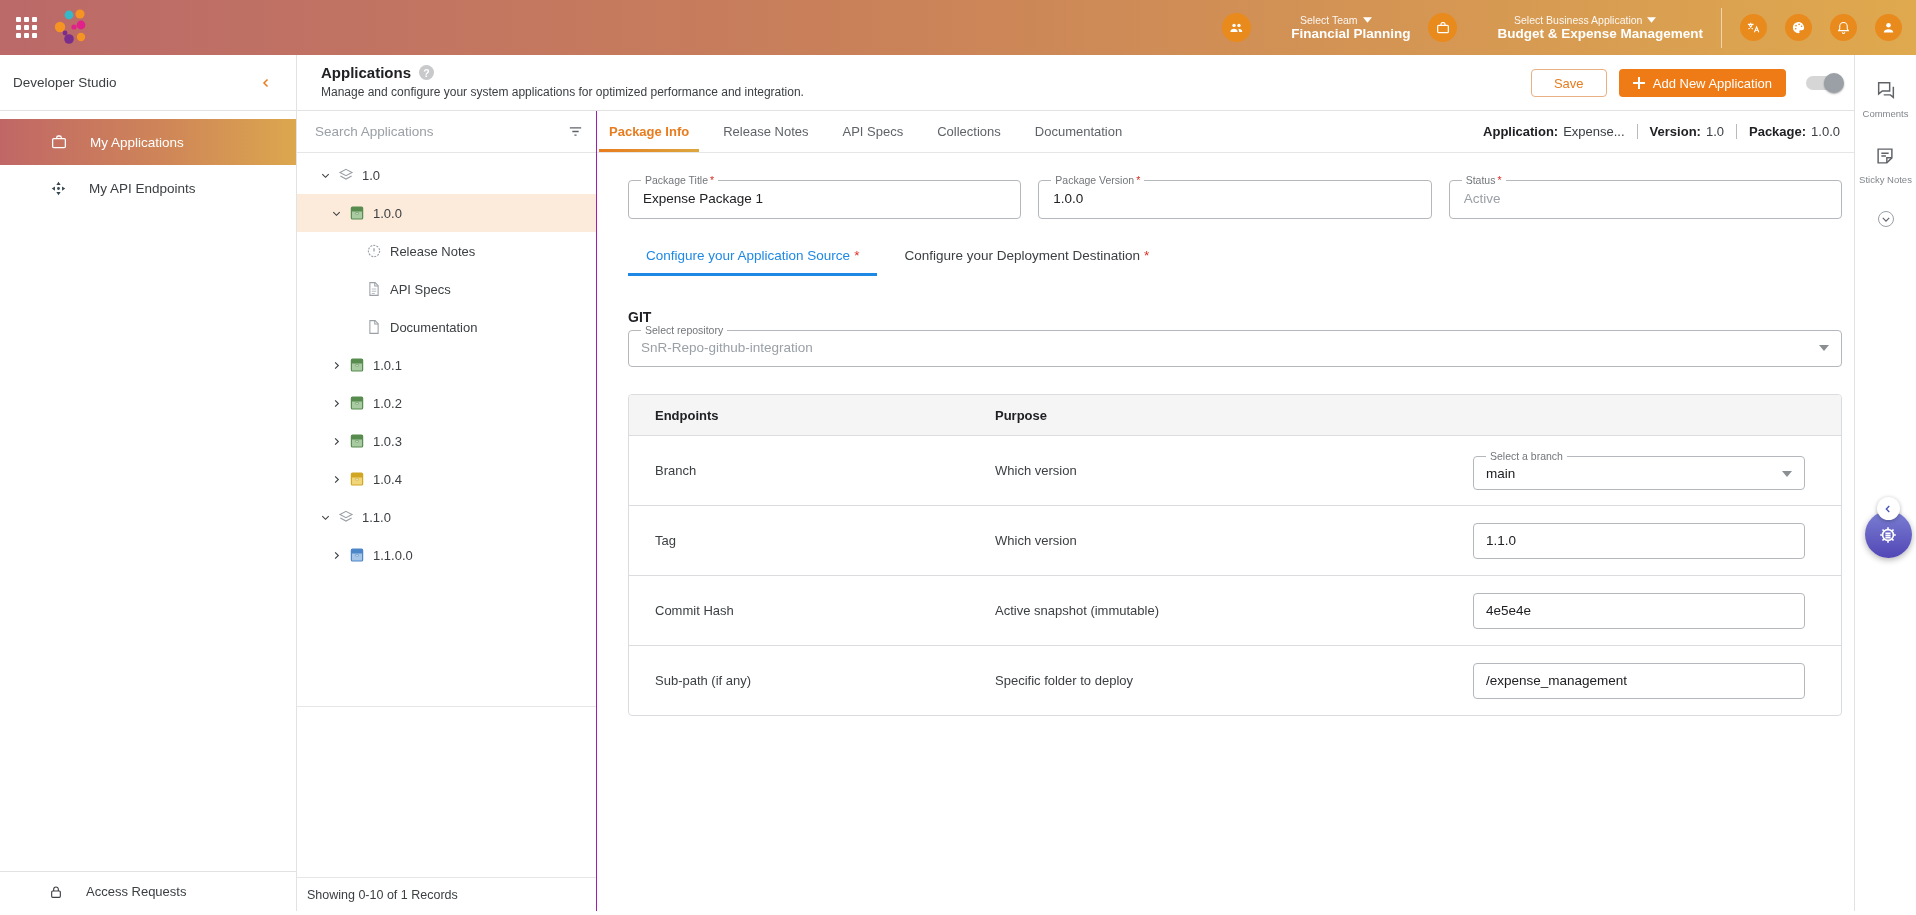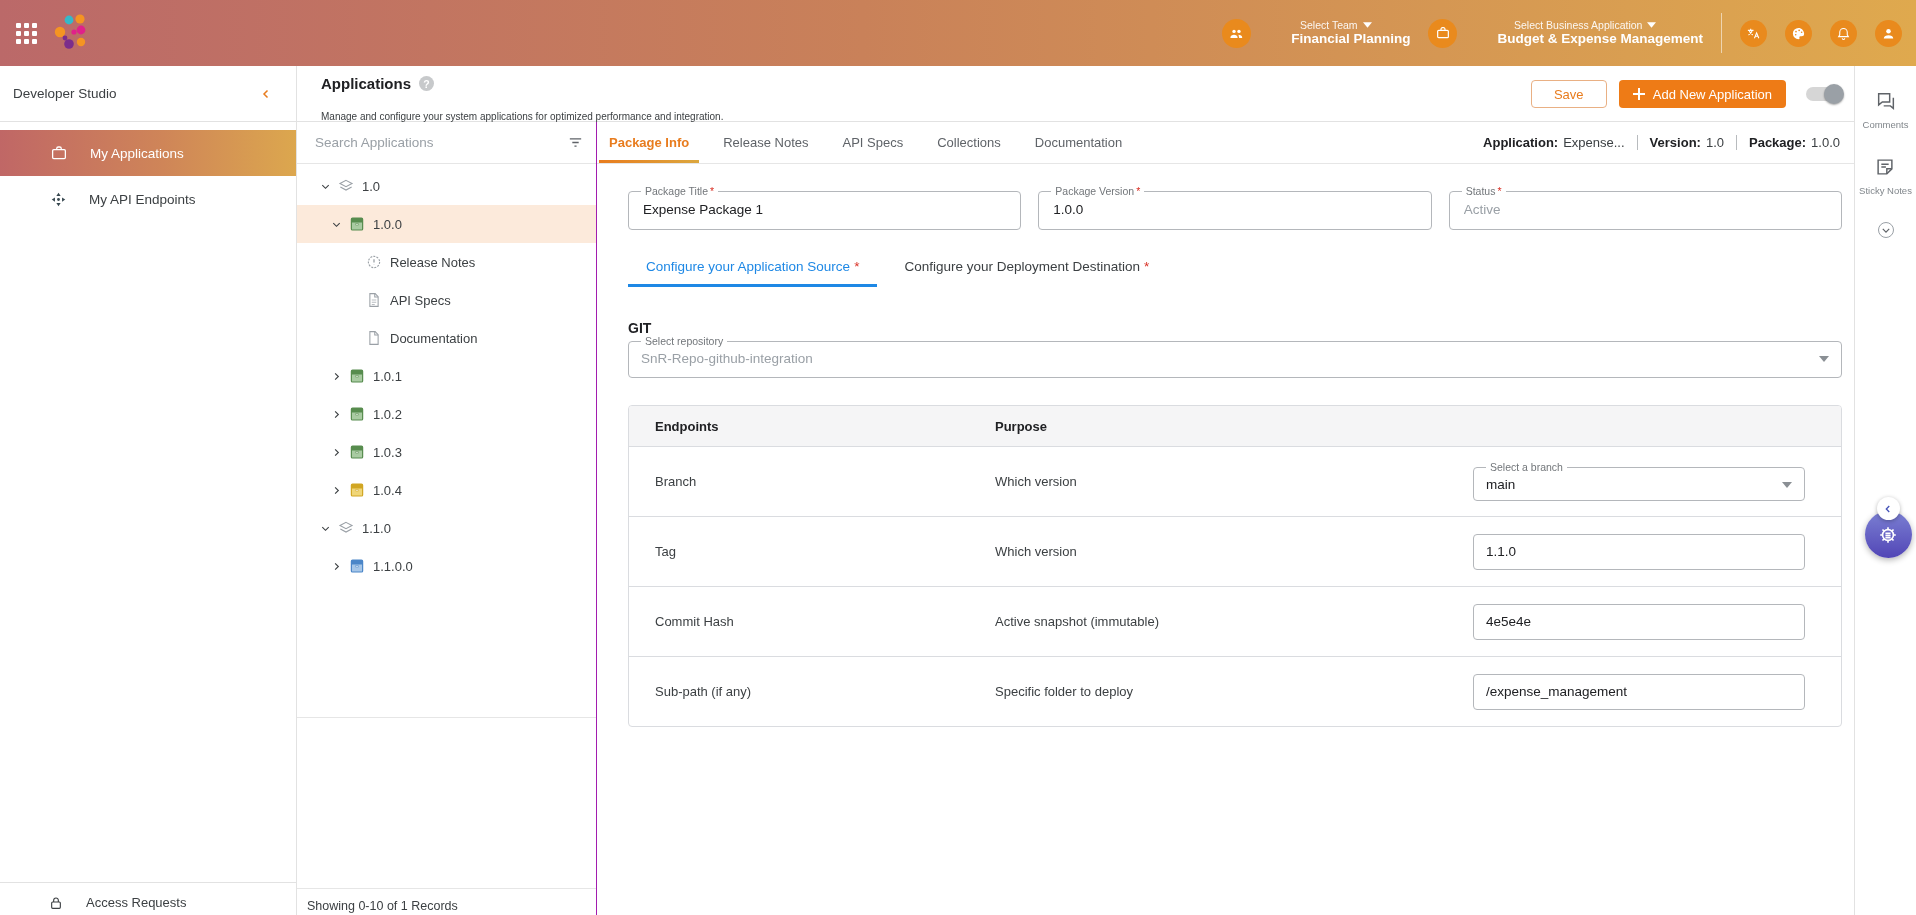--- a/index.html
+++ b/index.html
@@ -1,21 +1,21 @@
 <!DOCTYPE html>
 <html><head>
 <meta charset="utf-8">
 <style>
   *{box-sizing:border-box;}
   html,body{width:1916px;height:915px;margin:0;padding:0;overflow:hidden;
     font-family:"Liberation Sans",sans-serif;background:#fff;color:#202124;}
   svg{display:block;}
 
   
-  .topbar{height:66px;display:flex;align-items:center;padding:0 14px 0 16px;
+  .topbar{height:55px;display:flex;align-items:center;padding:0 14px 0 16px;
     background:linear-gradient(90deg,#bb6969 0%,#c98159 45%,#dfa94e 100%);}
   .grid-icon{display:grid;grid-template-columns:repeat(3,5px);grid-gap:3px;margin-right:14px;cursor:pointer;}
   .grid-icon span{width:5px;height:5px;background:#fff;border-radius:1px;}
   .brand-logo{margin-right:10px;}
   .tb-right{margin-left:auto;display:flex;align-items:center;gap:18px;}
   .selector{display:flex;align-items:center;gap:10px;cursor:pointer;color:#fff;}
   .sel-circle{width:29px;height:29px;border-radius:50%;background:#e98a1d;display:flex;align-items:center;justify-content:center;flex:0 0 auto;}
   .sel-texts{display:flex;flex-direction:column;align-items:center;line-height:1.15;}
   .sel-label{font-size:10.5px;color:rgba(255,255,255,.92);display:flex;align-items:center;gap:5px;}
   .sel-value{font-size:13.5px;font-weight:bold;color:#fff;margin-left:30px;}
@@ -35,21 +35,21 @@
   .sb-item.active{background:linear-gradient(90deg,#c06766,#cf8558 55%,#dca74e);color:#fff;}
   .sb-foot{margin-top:auto;border-top:1px solid #e2e2e2;height:40px;display:flex;align-items:center;padding-left:48px;gap:22px;font-size:13px;color:#3c4043;cursor:pointer;}
 
   
   .content-col{flex:1;display:flex;flex-direction:column;min-width:0;}
   .page-head{height:56px;border-bottom:1px solid #e2e2e2;display:flex;align-items:flex-start;padding:9px 14px 0 24px;}
   .ph-title-row{display:flex;align-items:center;gap:8px;}
   .ph-title{font-size:15px;font-weight:bold;color:#202124;}
   .help-icon{width:15px;height:15px;border-radius:50%;background:#c7c9cb;color:#fff;font-size:10.5px;font-weight:bold;display:flex;align-items:center;justify-content:center;}
   .help-icon::after{content:"?";}
-  .ph-sub{margin-top:19px;font-size:10px;color:#3c4043;}
+  .ph-sub{margin-top:4px;font-size:12px;color:#3c4043;}
   .ph-actions{margin-left:auto;display:flex;align-items:center;gap:12px;margin-top:5px;}
   .btn-save{width:76px;height:28px;border:1px solid #e9b084;border-radius:4px;background:#fff;color:#e87c1e;font-size:13px;display:flex;align-items:center;justify-content:center;cursor:pointer;}
   .btn-add{height:28px;border:none;border-radius:4px;background:#ee7b16;color:#fff;font-size:13px;display:flex;align-items:center;gap:8px;padding:0 14px;cursor:pointer;}
   .switch{width:34px;height:14px;border-radius:7px;background:#d6d6d6;position:relative;margin-left:8px;cursor:pointer;}
   .switch .knob{position:absolute;right:-4px;top:-3px;width:20px;height:20px;border-radius:50%;background:#9aa0a6;box-shadow:0 1px 2px rgba(0,0,0,.35);}
 
   .work-row{flex:1;display:flex;min-height:0;}
 
   
   .tree-panel{width:300px;flex:0 0 300px;border-right:1px solid #a21caf;display:flex;flex-direction:column;}

